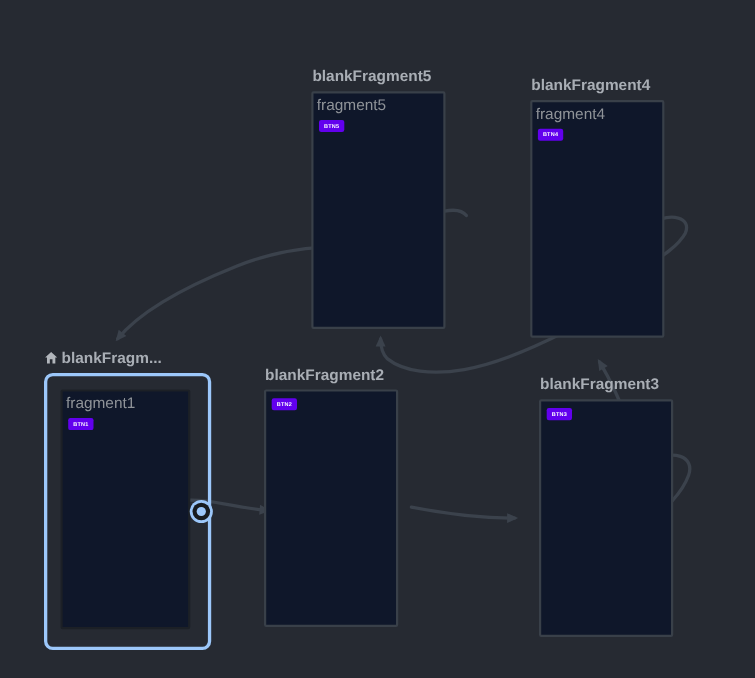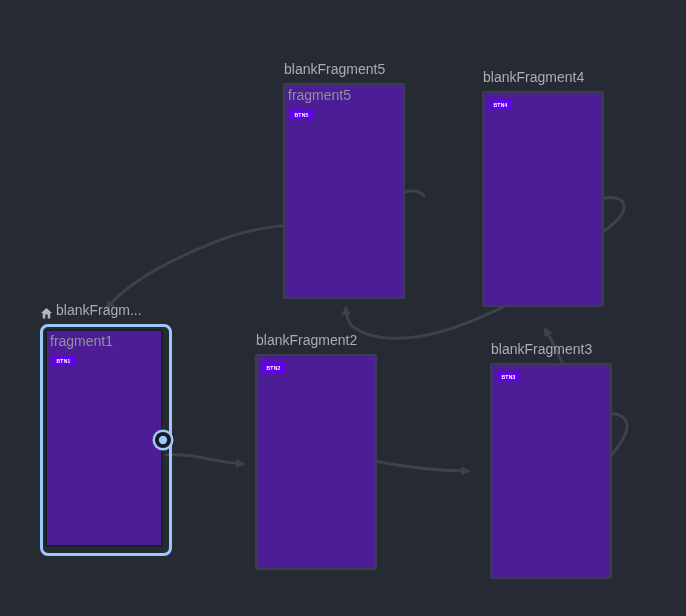--- a/index.html
+++ b/index.html
@@ -5,54 +5,54 @@
   html,body{margin:0;padding:0;}
   body{
     width:686px;height:616px;overflow:hidden;position:relative;
     background:#262a32;
     font-family:"Liberation Sans","DejaVu Sans",sans-serif;
   }
   #edge-layer{position:absolute;left:0;top:0;z-index:1;}
   .edge{stroke:#3b424c;stroke-width:3;fill:none;stroke-linecap:round;}
   .frag{position:absolute;z-index:2;}
   .frag-title{
-    display:flex;align-items:flex-end;gap:4px;
+    display:flex;align-items:center;gap:4px;
     font-size:14px;line-height:17px;color:#a9aeb5;
-    margin:0 0 5px 1px;white-space:nowrap;
+    margin:0 0 5px 1px;white-space:nowrap;font-weight:bold;
   }
   .card{
-    width:118px;height:212px;background:#4c1d95;
+    width:118px;height:212px;background:#0f172a;
     border:2px solid #394049;border-radius:2px;
     overflow:hidden;
   }
   .sel-wrap{
     position:relative;
     border:3px solid #9cc7fa;border-radius:8px;
-    padding:2px;width:122px;height:222px;
+    padding:12px;width:122px;height:222px;
   }
   .sel-wrap .card{
     width:114px;height:214px;border:2px solid #1c2026;border-radius:2px;
   }
   .screen-label{
     font-size:14px;line-height:16px;color:#8f9398;
     padding:2px 0 0 3px;
   }
   .mini-btn{
     margin:6px 0 0 5px;width:23px;height:11px;
     background:#6200ee;border-radius:2px;
     color:#ffffff;font-size:5px;font-weight:700;letter-spacing:.2px;
     display:flex;align-items:center;justify-content:center;
   }
   .handle{
     position:absolute;right:-7px;top:50%;transform:translateY(-50%);
     width:26px;height:26px;z-index:4;
   }
   
-  .f1{left:40px;top:302px;}
-  .f2{left:255px;top:332px;}
+  .f1{left:40px;top:317px;}
+  .f2{left:240px;top:332px;}
   .f3{left:490px;top:341px;}
   .f4{left:482px;top:69px;}
   .f5{left:283px;top:61px;}
   .home-ico{flex:0 0 auto;}
 </style>
 </head>
 <body>
 
 <svg id="edge-layer" width="686" height="616" viewBox="0 0 686 616">
   <defs>
@@ -121,20 +121,21 @@
   <div class="card">
     <div class="mini-btn">BTN3</div>
   </div>
 </div>
 
 <div class="frag f4">
   <div class="frag-title">
     <span>blankFragment4</span>
   </div>
   <div class="card">
+    <div class="screen-label">fragment4</div>
     <div class="mini-btn">BTN4</div>
   </div>
 </div>
 
 <div class="frag f5">
   <div class="frag-title">
     <span>blankFragment5</span>
   </div>
   <div class="card">
     <div class="screen-label">fragment5</div>

